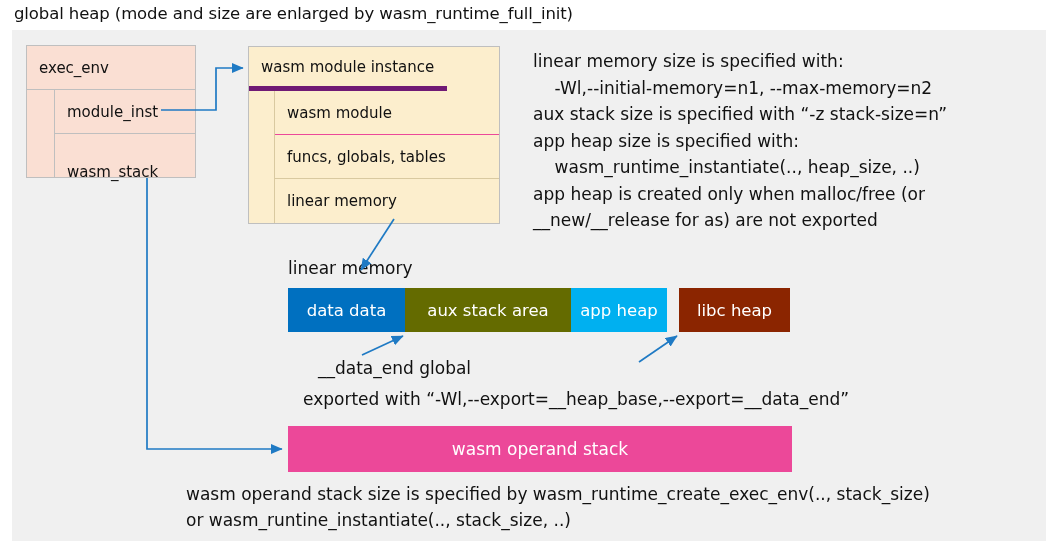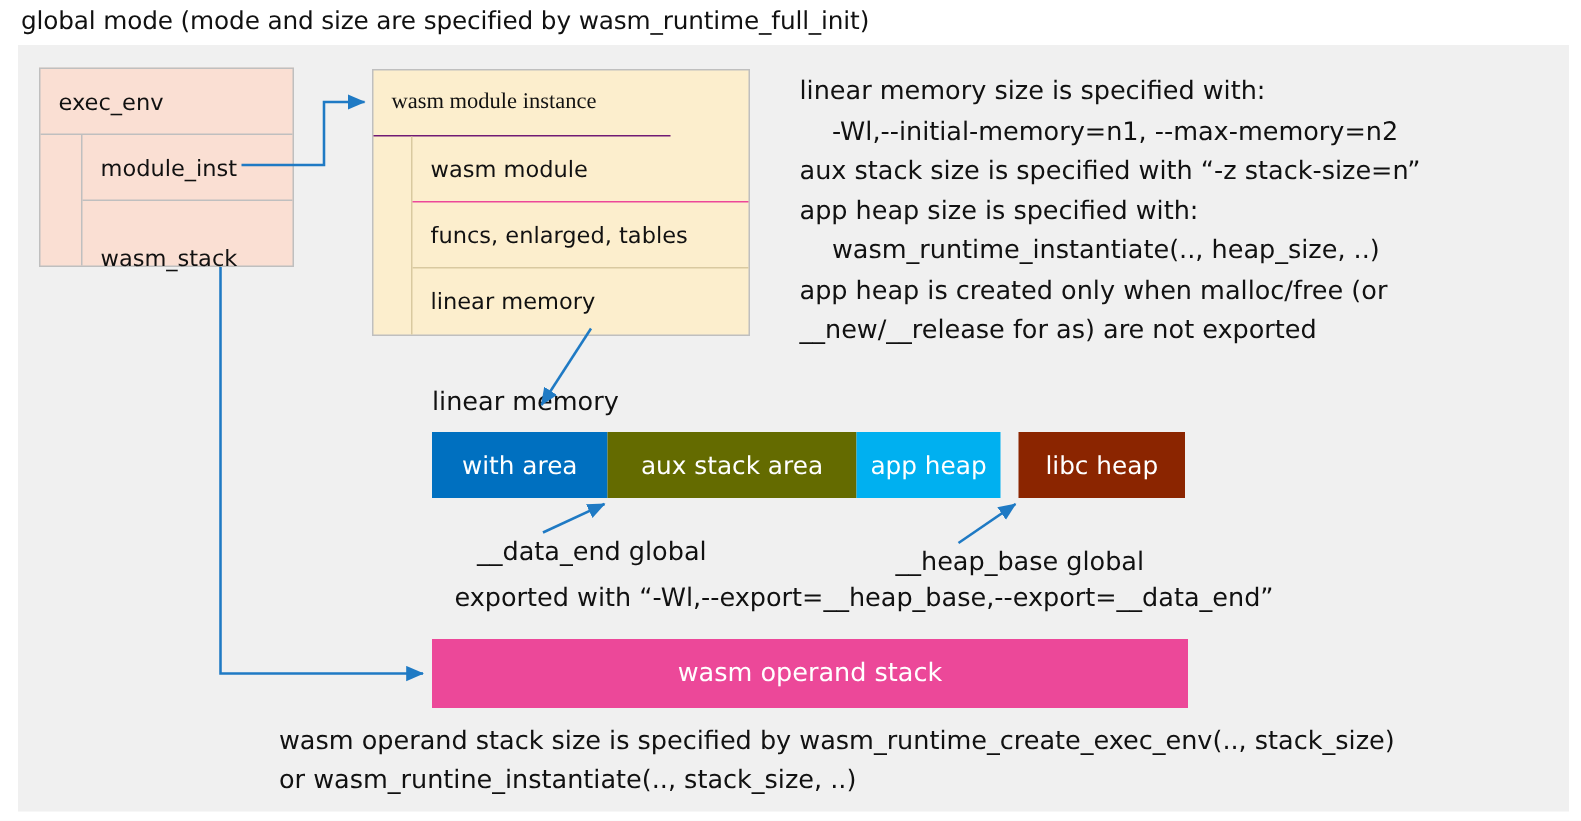--- a/index.html
+++ b/index.html
@@ -78,22 +78,21 @@
     left: 28px; top: 104px; width: 140px; height: 43px;
   }
 
   
   #wmi-box {
     left: 248px; top: 46px; width: 252px; height: 178px;
     background: #fceecd;
   }
   #wmi-title {
     left: 0px; top: 0px; width: 198px; height: 44px;
-    border-bottom: 1px solid #701a75;
-    font-family: Liberation Serif, serif;
+    border-bottom: 5px solid #701a75;
   }
   #wmi-gutter {
     left: 0px; top: 44px; width: 26px; height: 132px;
     border-right: 1px solid #d9c9a0;
   }
   #wasm-module-row {
     left: 26px; top: 44px; width: 224px; height: 44px;
     border-bottom: 1px solid #ec4899;
   }
   #funcs-row {
@@ -168,57 +167,56 @@
   #connectors {
     left: 0; top: 0; width: 1054px; height: 547px;
     pointer-events: none;
   }
 </style>
 </head>
 <body>
 
 <div id="root">
 
-  <div class="abs" id="diagram-title">global mode (mode and size are specified by wasm_runtime_full_init)</div>
+  <div class="abs" id="diagram-title">global heap (mode and size are enlarged by wasm_runtime_full_init)</div>
 
   <div class="abs" id="canvas-panel" style="background: rgb(240, 240, 240);"></div>
 
   <div class="struct-box" id="exec-env-box" style="background: rgb(250, 223, 211);">
     <div class="struct-row" id="exec-env-title">exec_env</div>
     <div class="struct-row" id="exec-env-gutter"></div>
     <div class="struct-row" id="module-inst-row">module_inst</div>
     <div class="struct-row" id="wasm-stack-row">wasm_stack</div>
   </div>
 
   <div class="struct-box" id="wmi-box" style="background: rgb(252, 238, 205);">
     <div class="struct-row" id="wmi-title">wasm module instance</div>
     <div class="struct-row" id="wmi-gutter"></div>
     <div class="struct-row" id="wasm-module-row">wasm module</div>
-    <div class="struct-row" id="funcs-row">funcs, enlarged, tables</div>
+    <div class="struct-row" id="funcs-row">funcs, globals, tables</div>
     <div class="struct-row" id="linear-memory-row">linear memory</div>
   </div>
 
   <div class="abs" id="notes-block">linear memory size is specified with:
     -Wl,--initial-memory=n1, --max-memory=n2
 aux stack size is specified with “-z stack-size=n”
 app heap size is specified with:
     wasm_runtime_instantiate(.., heap_size, ..)
 app heap is created only when malloc/free (or
 __new/__release for as) are not exported</div>
 
   <div class="abs" id="linear-memory-label">linear memory</div>
   <div class="abs" id="memory-bar">
-      <div class="mem-seg" style="left: 0px; width: 117px; background: rgb(0, 112, 192);">with area</div>
+      <div class="mem-seg" style="left: 0px; width: 117px; background: rgb(0, 112, 192);">data data</div>
       <div class="mem-seg" style="left: 117px; width: 166px; background: rgb(100, 107, 0);">aux stack area</div>
       <div class="mem-seg" style="left: 283px; width: 96px; background: rgb(0, 176, 240); text-align: center;">app heap</div>
       <div class="mem-seg" style="left: 391px; width: 111px; background: rgb(139, 37, 0);">libc heap</div>
     </div>
 
   <div class="abs anno" id="data-end-label">__data_end global</div>
-  <div class="abs anno" id="heap-base-label">__heap_base global</div>
   <div class="abs anno" id="exported-with-label">exported with “-Wl,--export=__heap_base,--export=__data_end”</div>
 
   <div class="abs" id="operand-stack-box" style="background: #ec4899;">wasm operand stack</div>
   <div class="abs" id="footer-notes">wasm operand stack size is specified by wasm_runtime_create_exec_env(.., stack_size)
 or wasm_runtine_instantiate(.., stack_size, ..)</div>
 
   <svg class="abs" id="connectors" viewBox="0 0 1054 547">
     <defs>
       <marker id="arrowBlue" markerWidth="8" markerHeight="8" refX="6.6" refY="3" orient="auto">
         <path d="M0,0 L7,3 L0,6 z" fill="#1f7ac4"></path>

